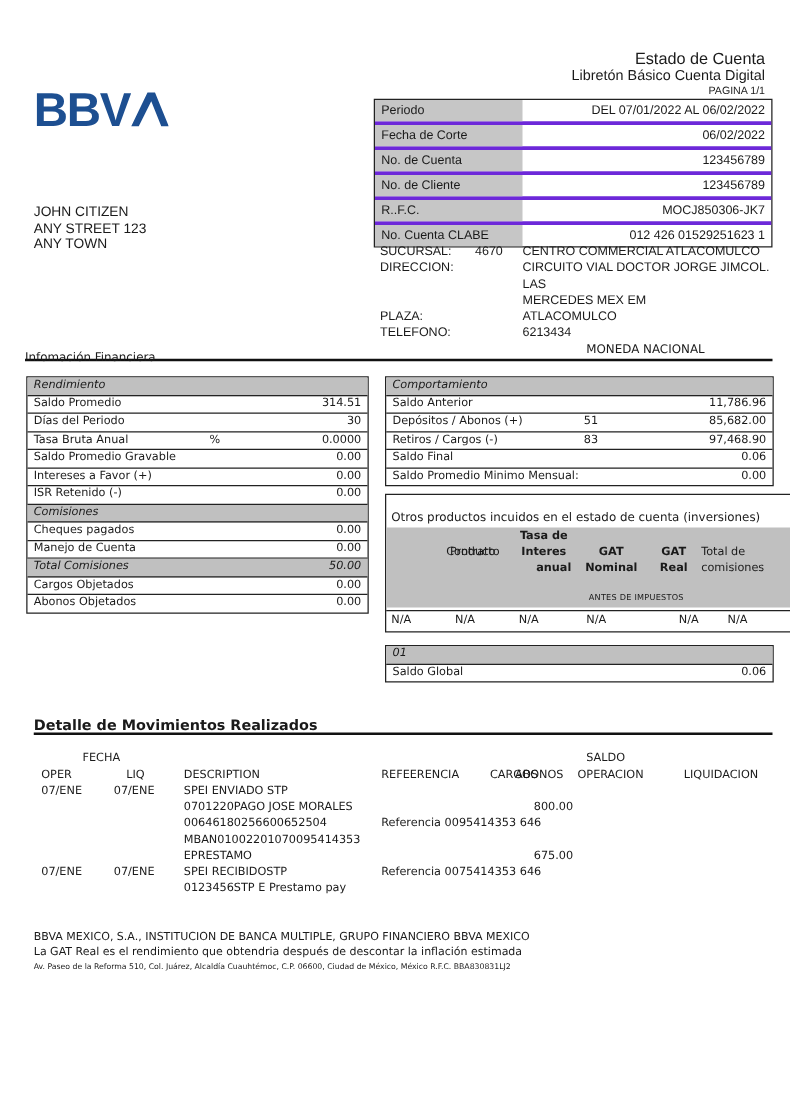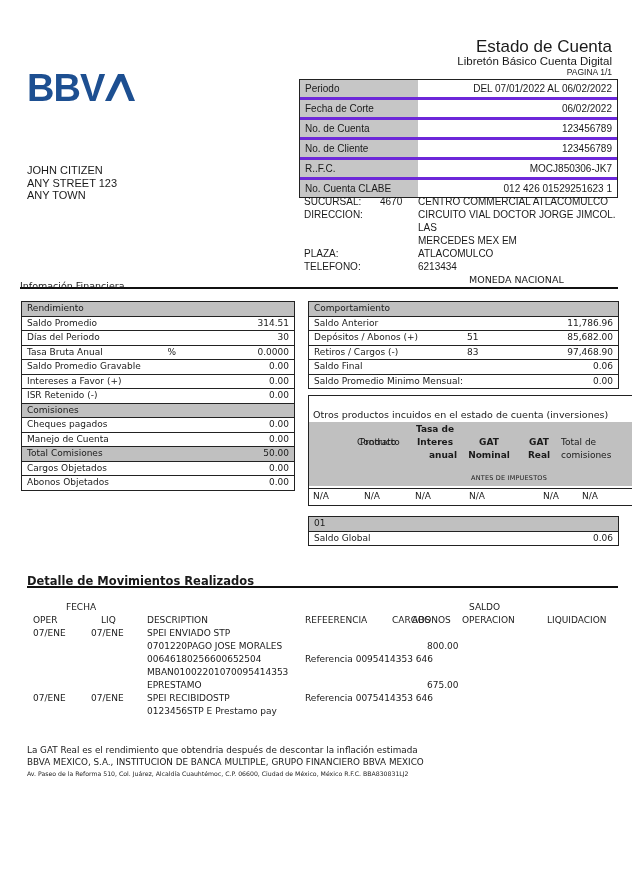--- a/index.html
+++ b/index.html
@@ -5,21 +5,21 @@
   html, body { margin: 0; padding: 0; background: #ffffff; }
   body { width: 632px; height: 894px; position: relative; overflow: hidden;
          font-family: "Liberation Sans", sans-serif; color: #1a1a1a; }
   .abs { position: absolute; }
   .sans { font-family: "DejaVu Sans", sans-serif; }
 
   
   .logo { left: 27px; top: 70px; width: 108px; height: 36px; }
 
   
-  .hdr-title { right: 20px; top: 40px; text-align: right; font-size: 17px; line-height: 14px; }
+  .hdr-title { right: 20px; top: 40px; text-align: right; font-size: 13px; line-height: 14px; }
   .hdr-sub { right: 20px; top: 54px; text-align: center; font-size: 11.5px; line-height: 14px; }
   .hdr-page { right: 20px; top: 67px; text-align: right; font-size: 8.5px; line-height: 10px; }
 
   
   .acct { left: 299px; top: 79px; width: 317px; border: 1.5px solid #222; }
   .acct-row { display: flex; height: 17px; border-bottom: 3px solid #6d28d9; }
   .acct-row:last-child { border-bottom: none; }
   .acct-label { width: 118px; background: #c6c6c6; font-size: 10px; line-height: 17px; padding-left: 5px; box-sizing: border-box; }
   .acct-value { flex: 1; font-size: 10px; line-height: 17px; text-align: right; padding-right: 5px; }
   .acct-row .acct-value { border-bottom: none; margin-left: 35px; }
@@ -34,21 +34,21 @@
   
   .section-bar { left: 20px; width: 598px; border-bottom: 2.5px solid #111; }
   .fin-title { top: 274px; height: 13px; }
   .fin-title span { font-size: 9.5px; }
   .moneda { position: absolute; left: 449px; top: 0; font-size: 9.5px; }
 
   
   .tbl { border: 1.5px solid #222; font-family: "DejaVu Sans", sans-serif; font-size: 9px; }
   .tbl .row { display: flex; height: 13.5px; line-height: 13.5px; border-bottom: 1px solid #222; }
   .tbl .row:last-child { border-bottom: none; }
-  .tbl .row.grey { background: #c0c0c0; }
+  .tbl .row.grey { background: #c0c0c0; font-style: italic; }
   .tbl .c { padding: 0 5px; white-space: nowrap; overflow: hidden; }
   .tbl .lbl { flex: 1; }
   .tbl .mid { width: 60px; }
   .tbl .val { text-align: right; }
 
   .rend { left: 21px; top: 301px; width: 272px; }
   .comp { left: 308px; top: 301px; width: 309px; }
 
   .otros { left: 308px; top: 395px; width: 309px; height: 109px; border: 1.5px solid #222; font-family: "DejaVu Sans", sans-serif; font-size: 9px; padding-left: 20px; }
   .otros-title { position: absolute; left: 4px; top: 13px; font-size: 9.5px; }
@@ -309,16 +309,16 @@
 <div class="abs mov" style="left:33px; top:692px;">07/ENE</div>
 <div class="abs mov" style="left:91px; top:692px;">07/ENE</div>
 <div class="abs mov" style="left:147px; top:692px;">
   <div>SPEI RECIBIDOSTP</div>
   <div>0123456STP E Prestamo pay</div>
 </div>
 <div class="abs mov" style="left:427px; top:679px;">675.00</div>
 <div class="abs mov" style="left:305px; top:692px;">Referencia 0075414353 646</div>
 
 <div class="abs footer1">
+  <div>BBVA MEXICO, S.A., INSTITUCION DE BANCA MULTIPLE, GRUPO FINANCIERO BBVA MEXICO</div>
   <div>La GAT Real es el rendimiento que obtendria después de descontar la inflación estimada</div>
-  <div>BBVA MEXICO, S.A., INSTITUCION DE BANCA MULTIPLE, GRUPO FINANCIERO BBVA MEXICO</div>
 </div>
 <div class="abs footer3">Av. Paseo de la Reforma 510, Col. Juárez, Alcaldía Cuauhtémoc, C.P. 06600, Ciudad de México, México R.F.C. BBA830831LJ2</div>
 
 </body></html>

